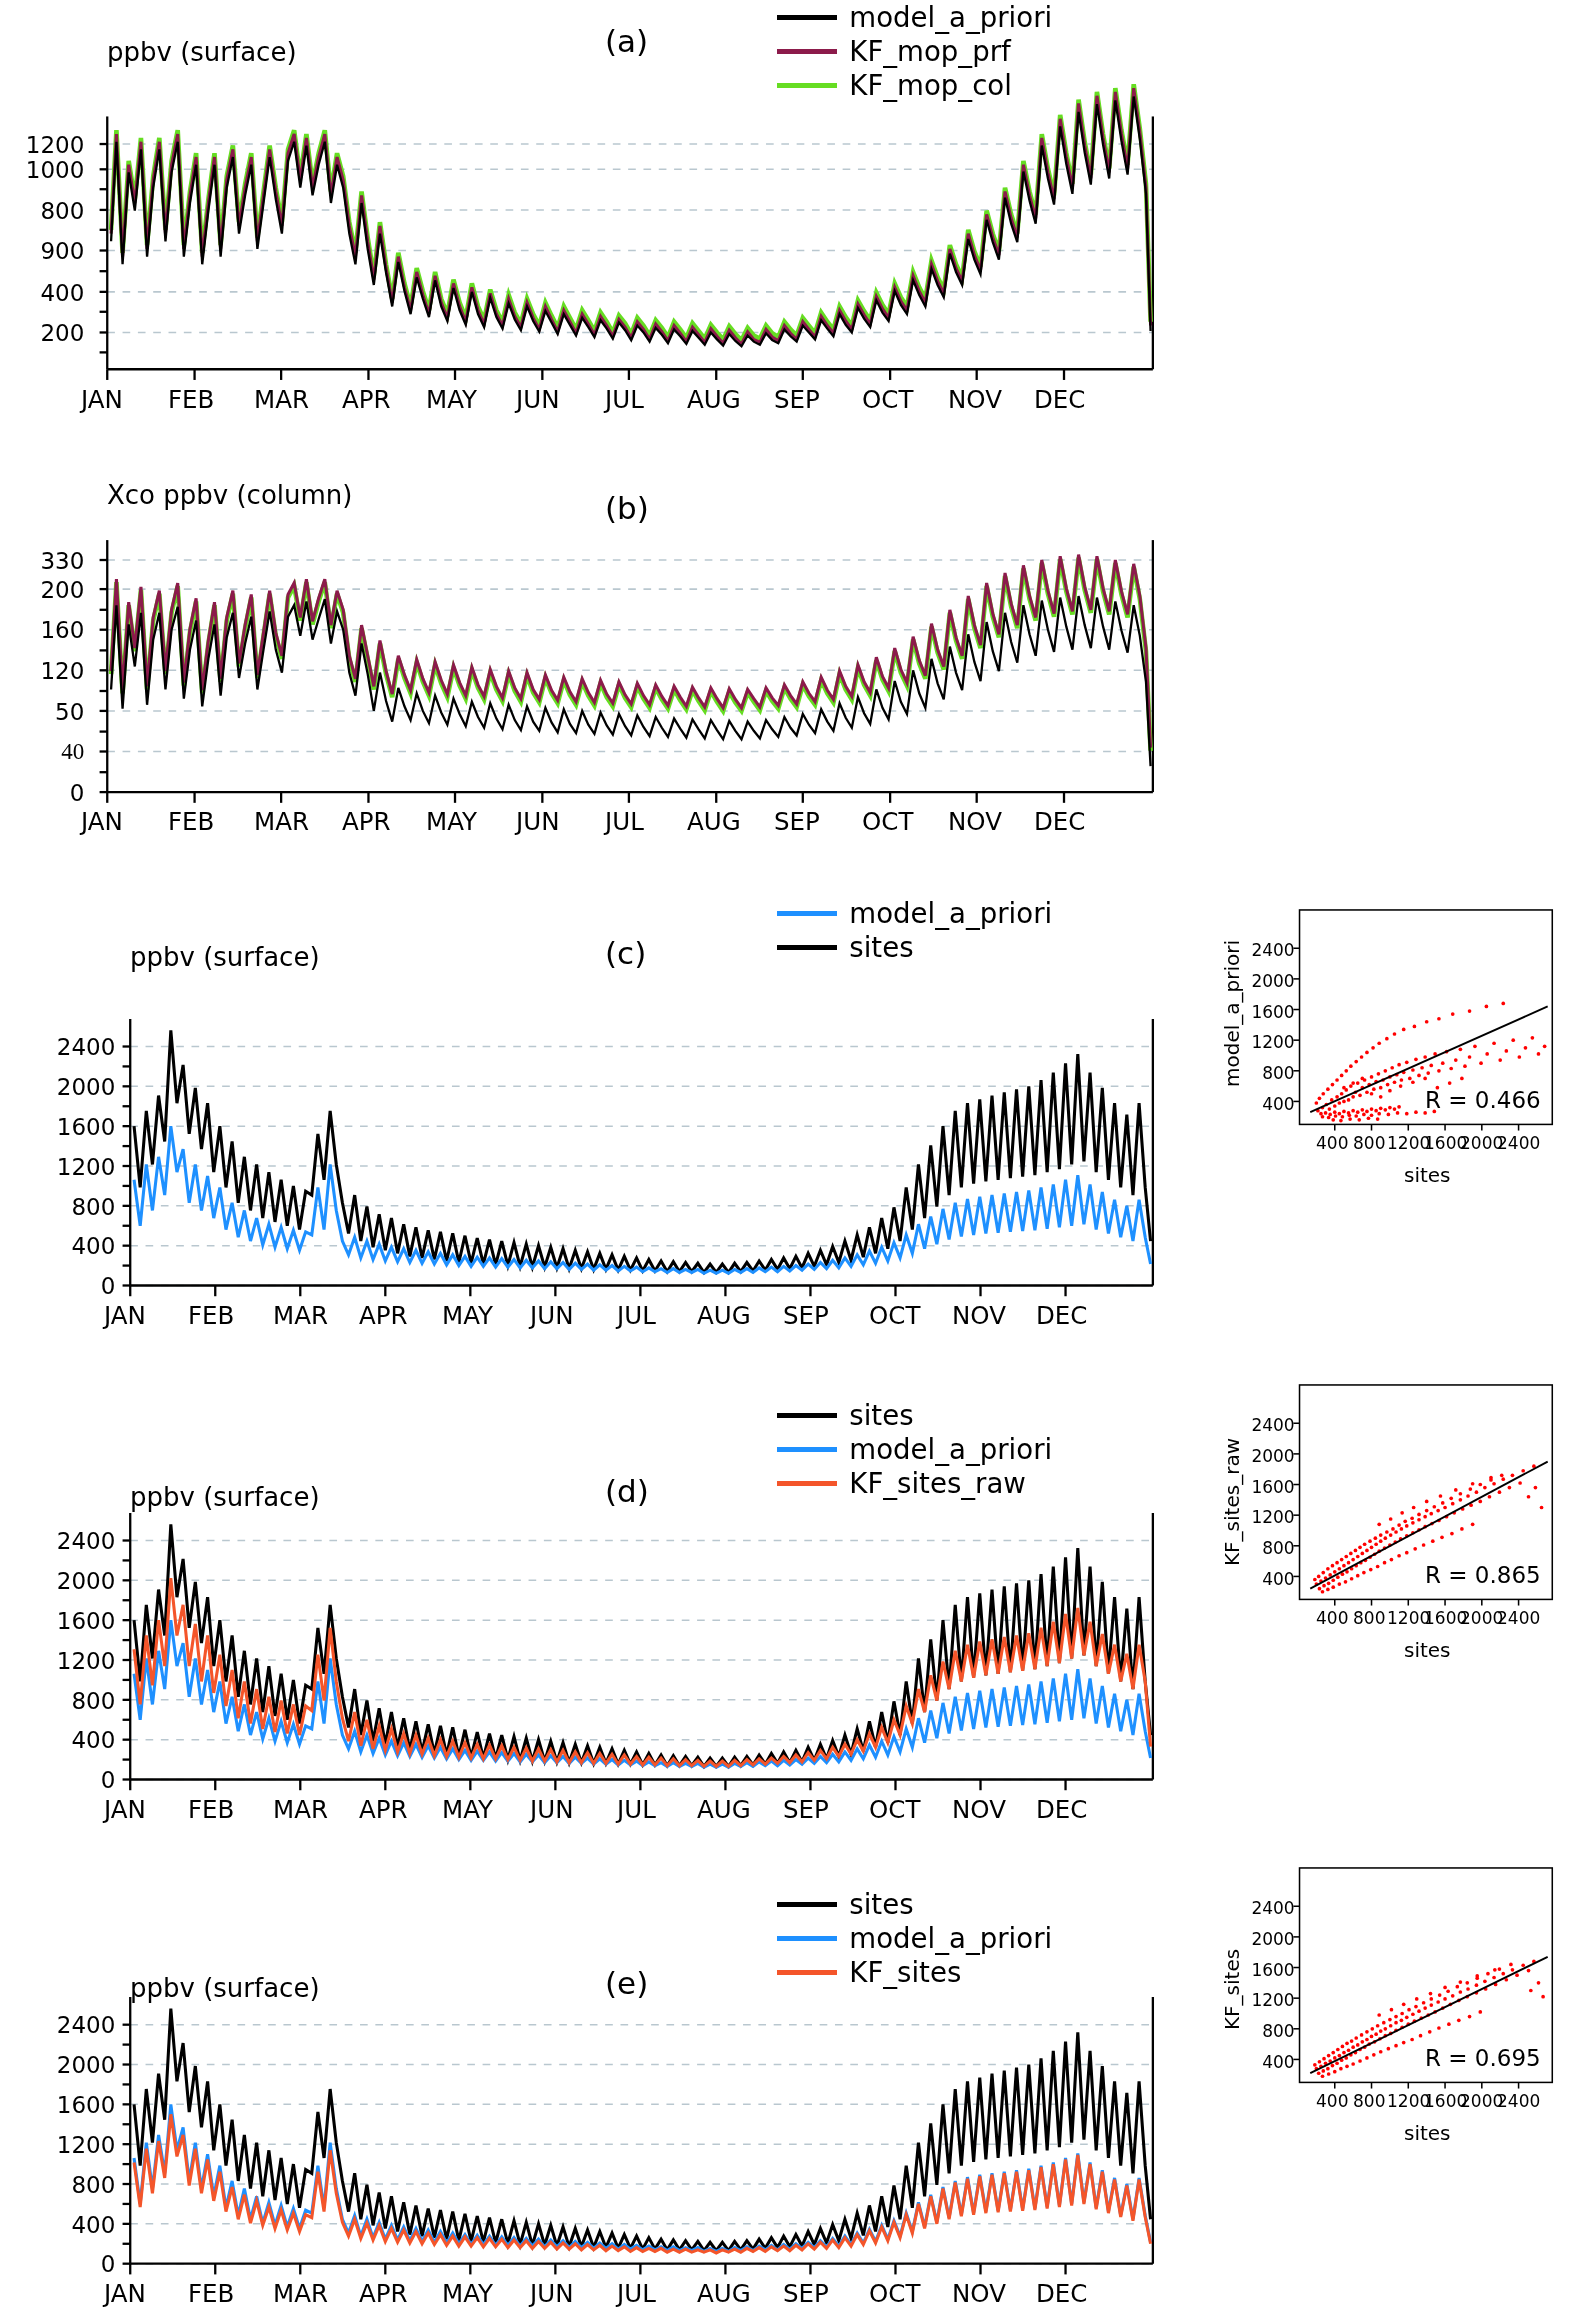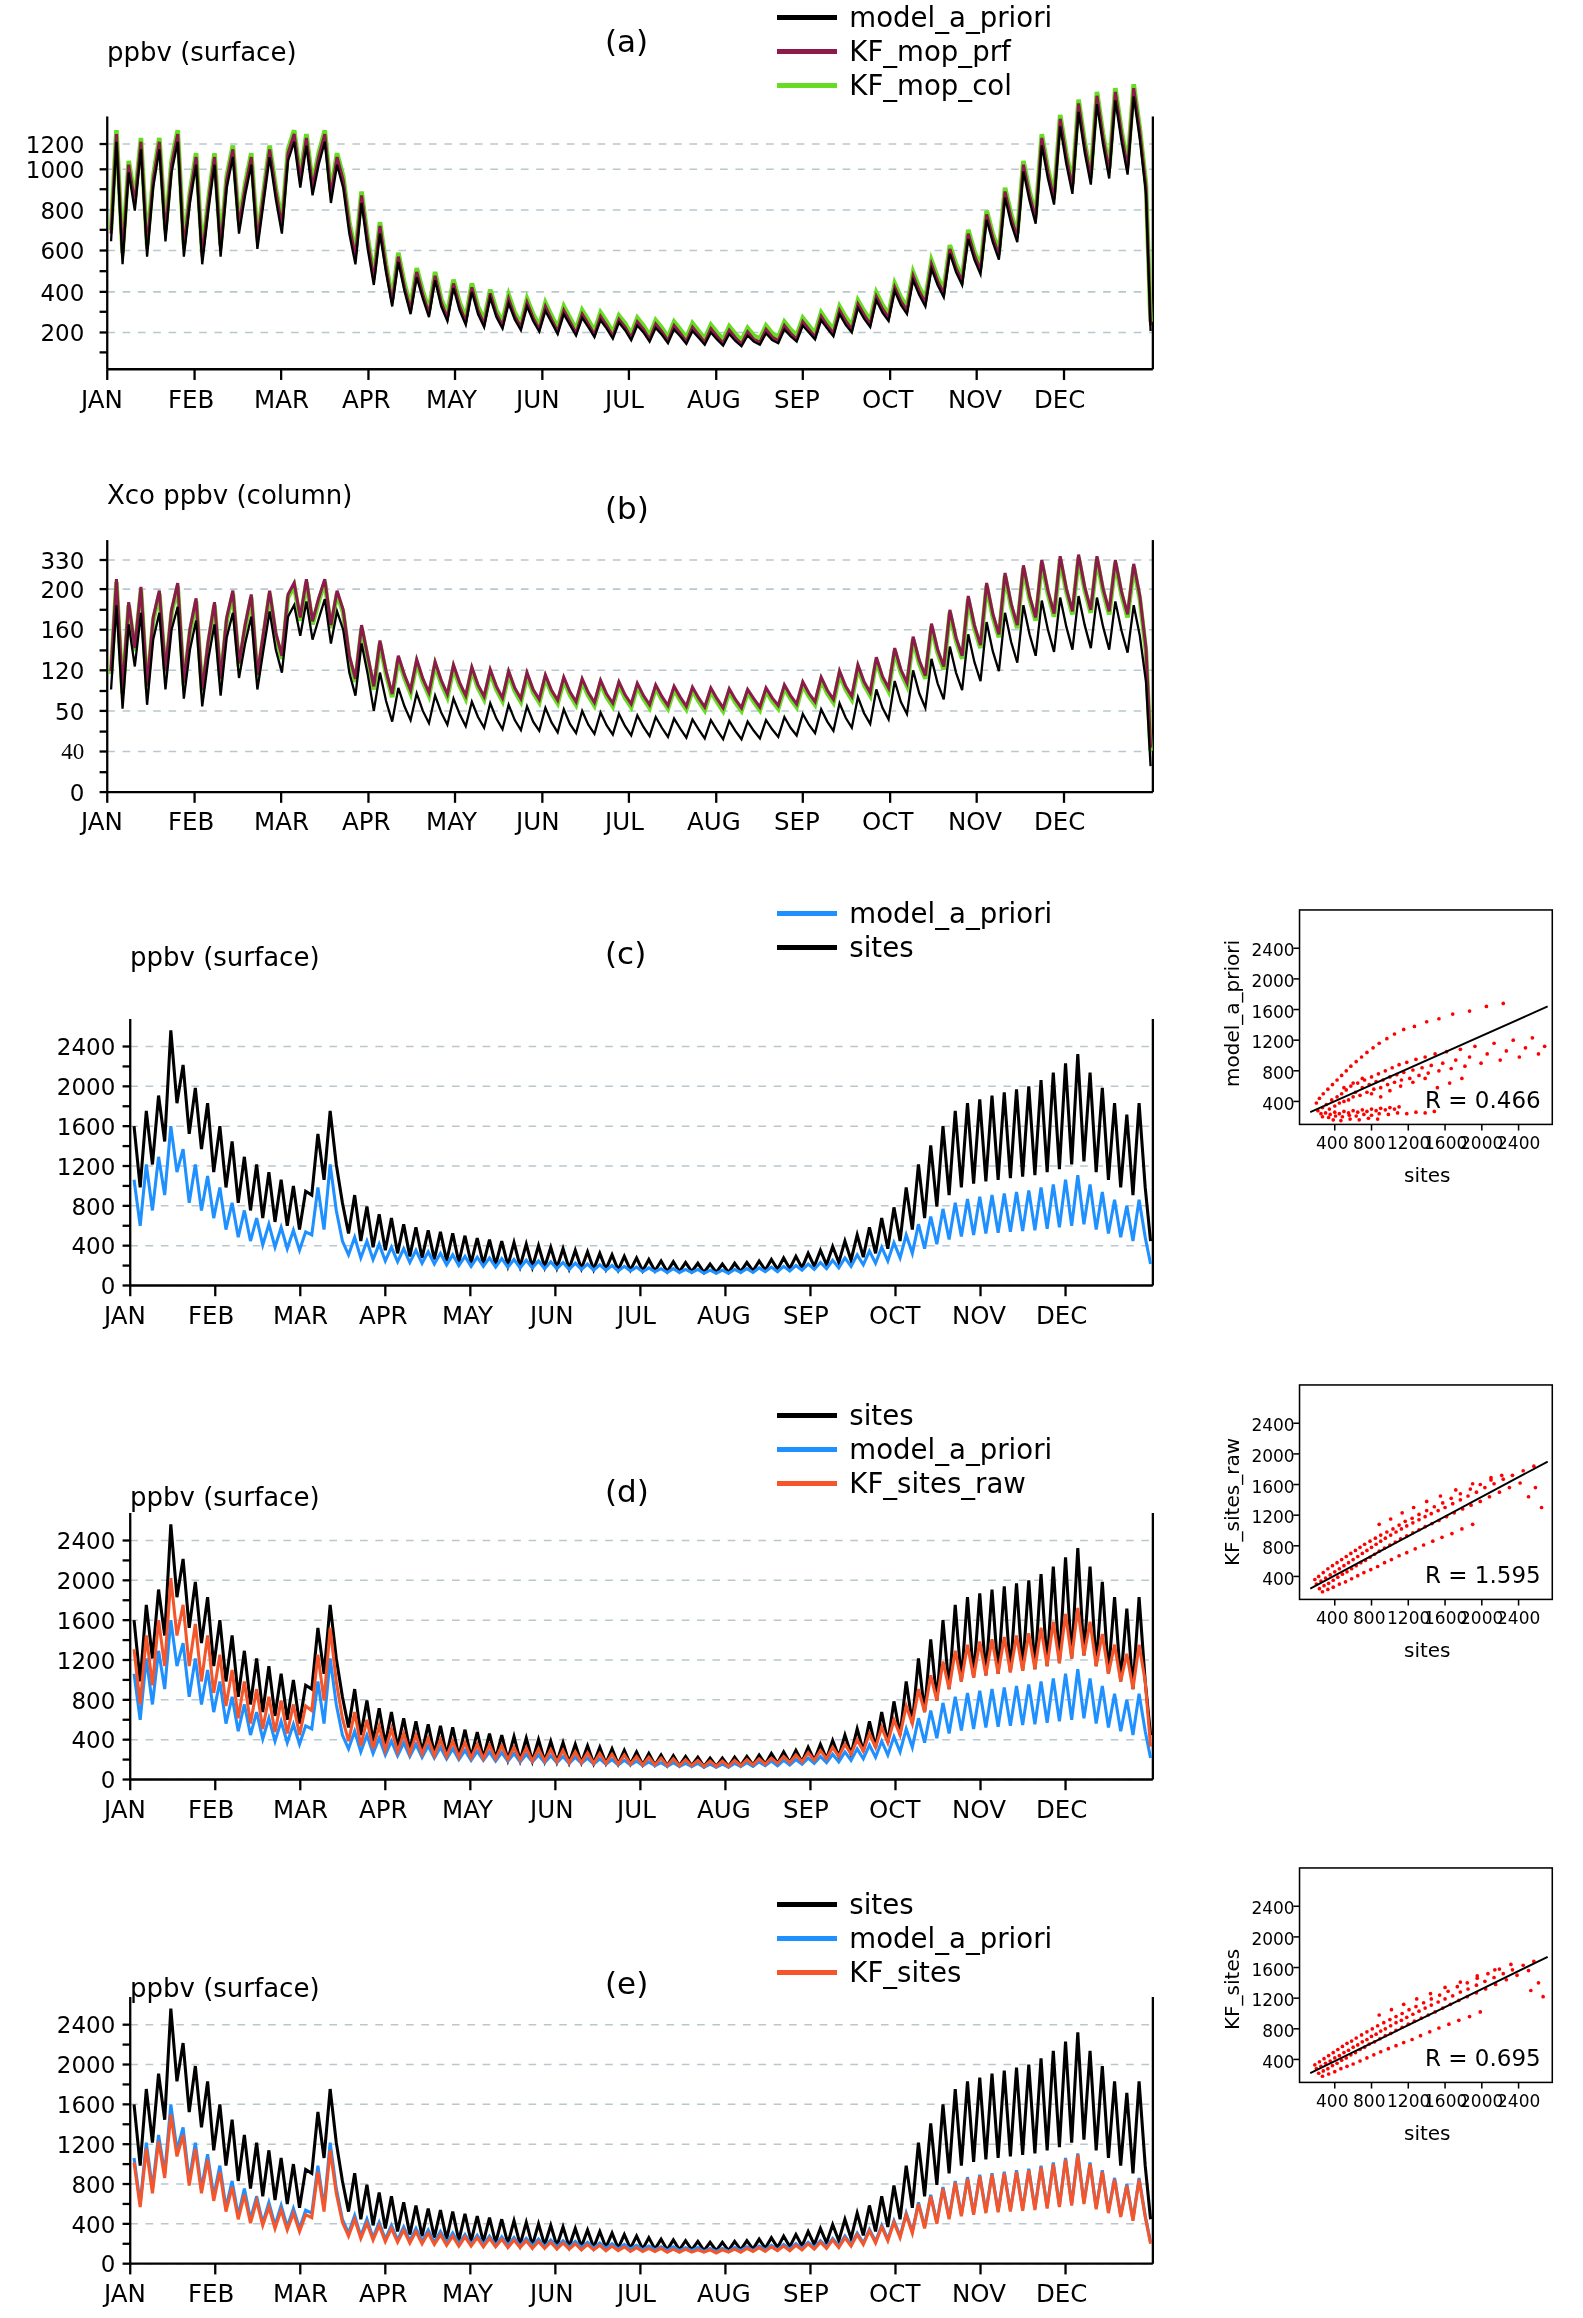--- a/index.html
+++ b/index.html
@@ -101,21 +101,21 @@
     </div>
     <div class="legend-row">
       <span class="legend-line" style="border-top-color:#66dd22;"></span>
       <span class="legend-label">KF_mop_col</span>
     </div>
   </div>
 
   <div class="axis-label" style="left:15.3px; top:132px; width:69px;">1200</div>
   <div class="axis-label" style="left:15.3px; top:157px; width:69px;">1000</div>
   <div class="axis-label" style="left:15.3px; top:198px; width:69px;">800</div>
-  <div class="axis-label" style="left:15.3px; top:238px; width:69px;">600</div>
+  <div class="axis-label" style="left:15.3px; top:238px; width:69px;">900</div>
   <div class="axis-label" style="left:15.3px; top:280px; width:69px;">400</div>
   <div class="axis-label" style="left:15.3px; top:320px; width:69px;">200</div>
 
   <svg width="1195" height="429" style="position:absolute; left:0; top:0;" viewBox="0 0 1560 560">
 
     <g stroke="#b9c7cf" stroke-width="2" stroke-dasharray="10,10">
       <line x1="140" y1="188" x2="1505" y2="188"></line>
       <line x1="140" y1="221" x2="1505" y2="221"></line>
       <line x1="140" y1="274" x2="1505" y2="274"></line>
       <line x1="140" y1="327" x2="1505" y2="327"></line>
@@ -776,21 +776,21 @@
     <line x1="110" y1="284" x2="420" y2="118" stroke="#000000" stroke-width="2.5"></line>
   </svg>
 
   <div class="sc-axis-label" style="left:90px; top:237px;">400</div>
   <div class="sc-axis-label" style="left:127px; top:237px;">800</div>
   <div class="sc-axis-label" style="left:161px; top:237px;">1200</div>
   <div class="sc-axis-label" style="left:198px; top:237px;">1600</div>
   <div class="sc-axis-label" style="left:234px; top:237px;">2000</div>
   <div class="sc-axis-label" style="left:271px; top:237px;">2400</div>
 
-  <div class="sc-r" style="left:199px; top:191px;">R = 1.595</div>
+  <div class="sc-r" style="left:199px; top:191px;">R = 0.865</div>
   <div class="sc-xlabel" style="left:178px; top:267px;">sites</div>
 </div>
 
 <div class="panel ts-panel" style="left:0px; top:1850px; width:1195px; height:475px;">
   <div class="plot-title" style="left:130px; top:123px;">ppbv (surface)</div>
   <div class="panel-letter" style="left:605px; top:115px;">(e)</div>
 
   <div class="legend" style="left:777px; top:37px;">
     <div class="legend-row">
       <span class="legend-line" style="border-top-color:#000000;"></span>

